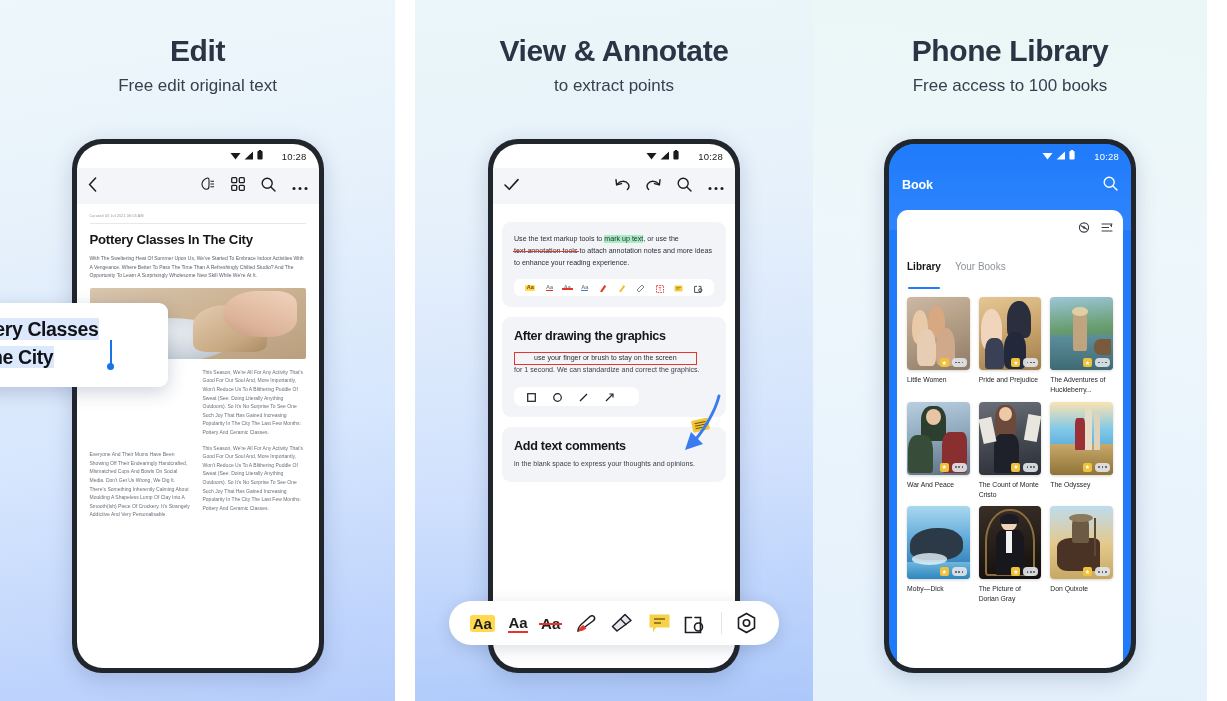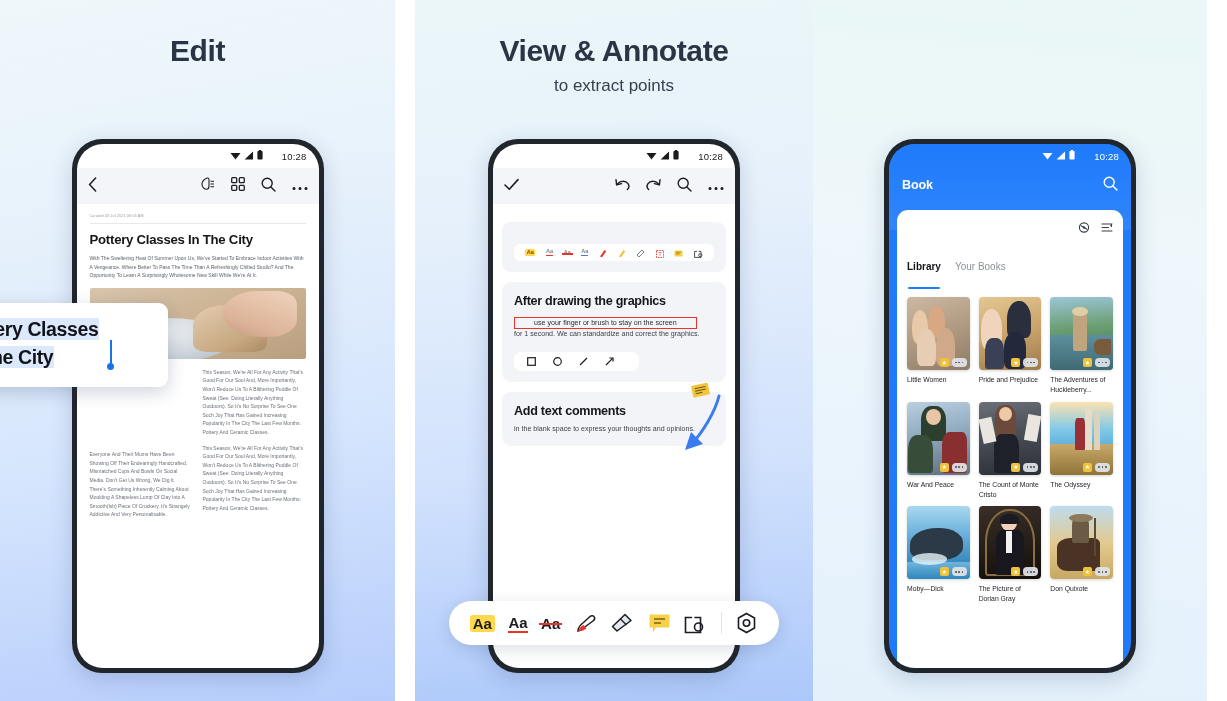--- a/index.html
+++ b/index.html
@@ -205,20 +205,21 @@
   .arrow-anno { position: absolute; right: 10px; top: 250px; z-index: 10; }
 </style>
 </head>
 <body>
 
 <div class="stage">
 
   <div class="panel panel-1">
     <div class="panel-head">
       <div class="panel-title">Edit</div>
+      <div class="panel-sub">Free edit original text</div>
     </div>
 
     <div class="phone">
       <div class="screen">
 
         <div class="statusbar">
           <span class="sb-ico">
             <svg width="11" height="9" viewBox="0 0 11 9">
                 <path d="M0.5 2 L10.5 2 L5.5 8.4 Z" fill="#1b1b1b"></path>
               </svg>
@@ -378,20 +379,21 @@
                   <circle cx="14" cy="2.5" r="1.5" fill="#1b1d22"></circle>
                 </svg>
             </span>
           </span>
         </div>
 
         <div class="p2-body">
 
 
           <div class="card">
+            <div class="card-txt"><span>Use the text markup tools to </span><span class="mark-green">mark up text</span><span>, or use the </span><span class="strike">text annotation tools</span><span> to attach annotation notes and more ideas to enhance your reading experience.</span></div>
             <div class="mini-tools">
               <span class="mt" style="background:#ffd84d;color:#7a4a00;border-radius:1.5px;padding:0.5px 1.5px">Aa</span>
               <span class="mt" style="color:#7f858d;border-bottom:1px solid #e8352c">Aa</span>
               <span class="mt fb-st" style="color:#7f858d">Aa</span>
               <span class="mt" style="color:#7f858d;border-bottom:1px solid #4b7ce0">Aa</span>
               <span>
                 <svg width="8" height="9" viewBox="0 0 8 9">
                     <path d="M1 7.5 L5.5 1 L7.2 2.3 L3 8.2 Z" fill="#e8352c"></path>
                   </svg>
               </span>
@@ -522,20 +524,24 @@
       <span class="fb-item">
         <svg width="23" height="23" viewBox="0 0 23 23">
           <path d="M11.5 1.5 L19.5 6 L19.5 16 L11.5 20.5 L3.5 16 L3.5 6 Z" fill="none" stroke="#1b1d22" stroke-width="1.6"></path>
           <circle cx="11.5" cy="11" r="3.2" fill="none" stroke="#1b1d22" stroke-width="1.6"></circle>
         </svg>
       </span>
     </div>
   </div>
 
   <div class="panel panel-3">
+    <div class="panel-head">
+      <div class="panel-title">Phone Library</div>
+      <div class="panel-sub">Free access to 100 books</div>
+    </div>
 
     <div class="phone">
       <div class="screen" style="background:#1f7bfb">
 
         <div class="p3-top">
           <div class="statusbar dark">
             <span class="sb-ico">
               <svg width="11" height="9" viewBox="0 0 11 9">
                   <path d="M0.5 2 L10.5 2 L5.5 8.4 Z" fill="#ffffff"></path>
                 </svg>

